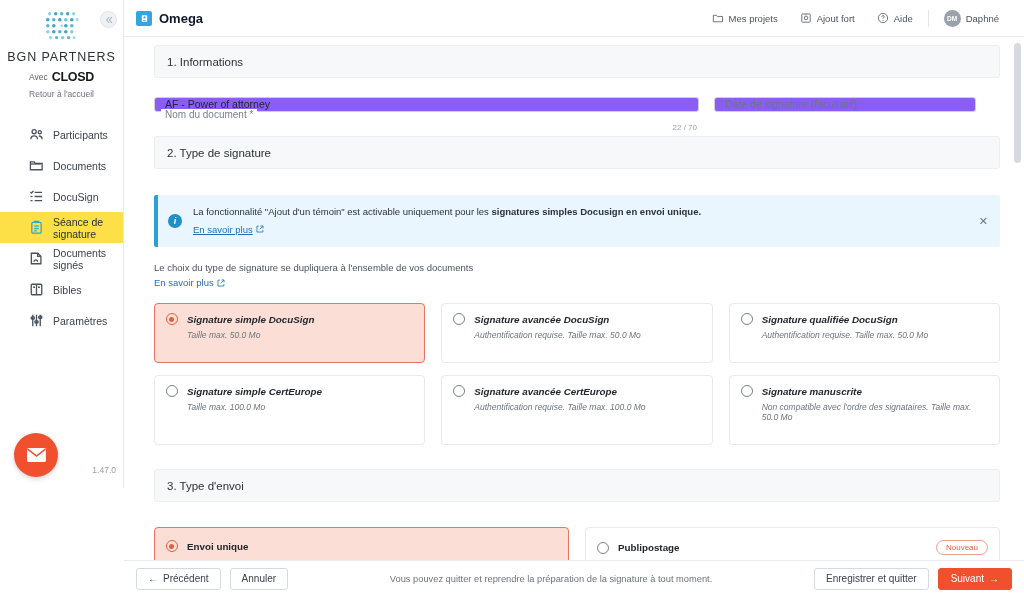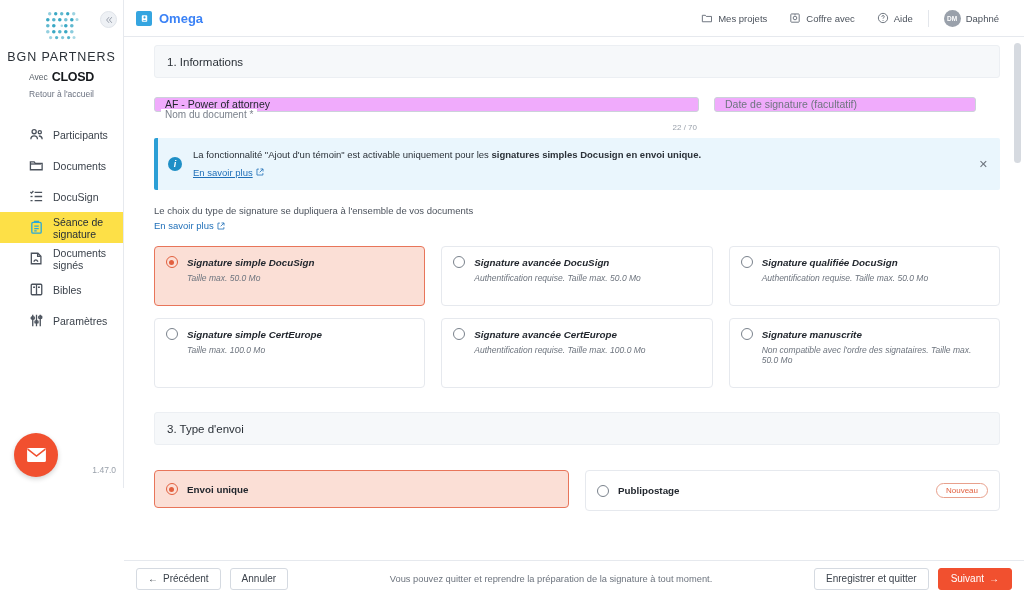--- a/index.html
+++ b/index.html
@@ -61,21 +61,21 @@
   .topbar {
     height: 37px; flex: 0 0 37px; background: #ffffff;
     border-bottom: 1px solid #e6e9ee;
     display: flex; align-items: center; padding: 0 14px 0 12px;
   }
   .proj { display: flex; align-items: center; gap: 7px; }
   .proj-icon {
     width: 16px; height: 15px; background: #35a5e0; border-radius: 2px;
     display: flex; align-items: center; justify-content: center;
   }
-  .proj-title { font-size: 13px; font-weight: bold; color: #3b82f6; }
+  .proj-title { font-size: 13px; font-weight: bold; color: #0f172a; }
   .topbar-right { margin-left: auto; display: flex; align-items: center; gap: 0; }
   .tb-item {
     display: flex; align-items: center; gap: 5px; font-size: 9.5px; color: #4b525c;
     padding: 0 11px; cursor: pointer; height: 20px;
   }
   .tb-item svg { stroke: #6d747e; fill: none; stroke-width: 1.3; }
   .tb-sep { width: 1px; height: 17px; background: #e3e6eb; margin: 0 4px; }
   .avatar {
     width: 17px; height: 17px; border-radius: 50%; background: #9aa1ab;
     color: #fff; font-size: 6.5px; font-weight: bold;
@@ -107,21 +107,21 @@
   .field { position: relative; }
   .field.f1 { flex: 0 0 545px; }
   .field.f2 { flex: 0 0 262px; }
   .fl-label {
     position: absolute; top: -5px; left: 7px; background: #fff; padding: 0 4px;
     font-size: 10px; color: #7b828c; margin-top: 20px;
   }
   .fl-input {
     width: 100%; height: 15px; border: 1px solid #ccd2da; border-radius: 3px;
     padding: 0 10px; font-size: 10.5px; color: #22272e;
-    font-family: "Liberation Sans", sans-serif; background: #f0abfc; outline: none;
+    font-family: "Liberation Sans", sans-serif; background: #8b5cf6; outline: none;
   }
   .fl-input::placeholder { color: #6e757f; }
   .counter { position: absolute; right: 2px; top: 29px; font-size: 8px; color: #9aa1ab; }
 
   .banner {
     margin-top: 26px; background: #eaf6fd; border-left: 4px solid #2b9fd6;
     border-radius: 2px; min-height: 52px; display: flex; align-items: center;
     padding: 8px 12px 8px 10px; position: relative;
   }
   .banner-icon {
@@ -347,21 +347,21 @@
               <path d="M1.8 13V4.4h4l1.2 1.5H14V13z"></path>
             </svg>
           <span>Mes projets</span>
         </div>
         <div class="tb-item">
           <svg width="12" height="12" viewBox="0 0 16 16">
               <rect x="2.4" y="2.6" width="11.2" height="11" rx="1"></rect>
               <circle cx="8" cy="8" r="2.4"></circle>
               <path d="M8 2.8v1.6"></path>
             </svg>
-          <span>Coffre avec</span>
+          <span>Ajout fort</span>
         </div>
         <div class="tb-item">
           <svg width="12" height="12" viewBox="0 0 16 16">
               <circle cx="8" cy="8" r="6.2"></circle>
               <path d="M6.4 6.3c0-1 .8-1.6 1.7-1.6s1.6.6 1.6 1.5c0 1.3-1.6 1.3-1.6 2.6"></path>
               <circle cx="8.05" cy="11.2" r=".7" fill="#6d747e" stroke="none"></circle>
             </svg>
           <span>Aide</span>
         </div>
         <div class="tb-sep"></div>
@@ -383,20 +383,23 @@
           <div class="field f1">
             <span class="fl-label">Nom du document *</span>
             <input class="fl-input" type="text" value="AF - Power of attorney" style="">
             <span class="counter">22 / 70</span>
           </div>
           <div class="field f2">
             <input class="fl-input" type="text" placeholder="Date de signature (facultatif)" style="">
           </div>
         </div>
 
+        <div class="sec-header" style="margin-top:24px">
+          <span>2. Type de signature</span>
+        </div>
 
         <div class="banner">
           <span class="banner-icon">i</span>
           <div>
             <div class="banner-text">
               <span>La fonctionnalité "Ajout d'un témoin" est activable uniquement pour les </span><b>signatures simples Docusign en envoi unique.</b>
             </div>
             <span class="banner-link">
               <span>En savoir plus</span>
               <svg width="8" height="8" viewBox="0 0 10 10">

